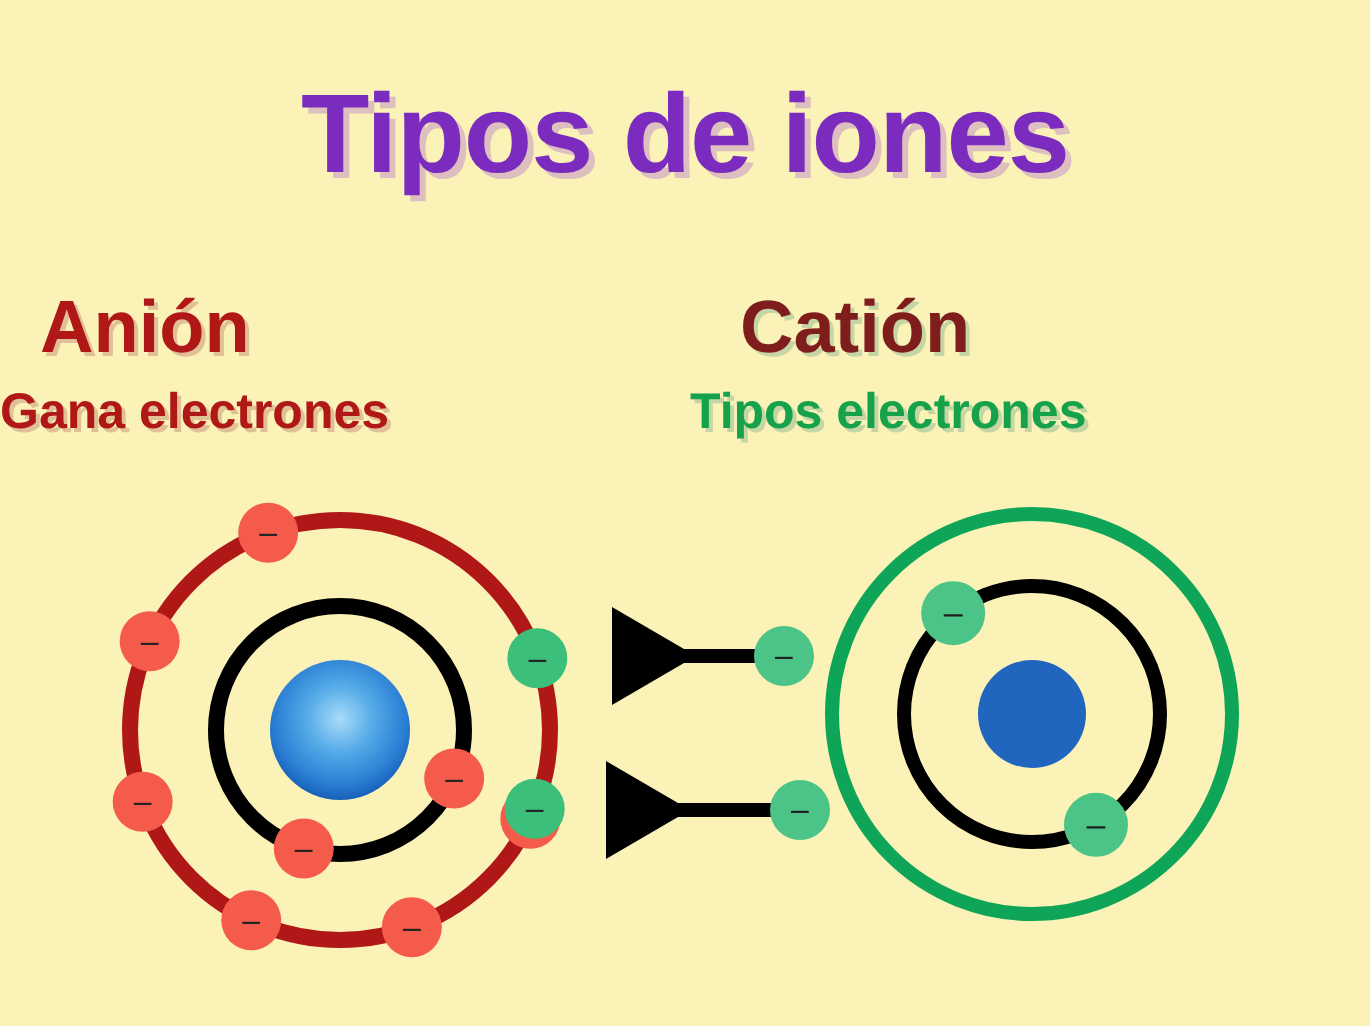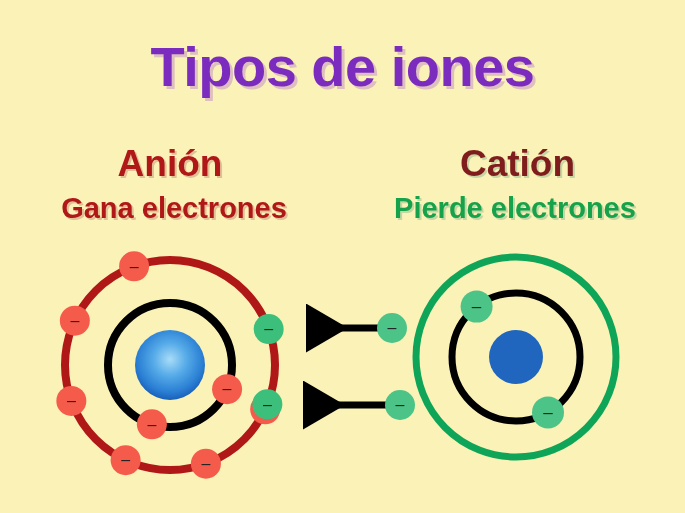--- a/index.html
+++ b/index.html
@@ -31,28 +31,28 @@
     color: #7B2CBF;
     letter-spacing: -0.5px;
     text-shadow: 3px 3px 0px rgba(196, 150, 196, 0.55);
     white-space: nowrap;
   }
   .col-heading {
     position: absolute;
     font-size: 37px;
     font-weight: bold;
     white-space: nowrap;
-    text-align: center;
+    text-align: left;
+    padding-left: 20px;
   }
   .col-sub {
     position: absolute;
-    font-size: 29px;
+    font-size: 25px;
     font-weight: bold;
     white-space: nowrap;
-    text-align: center;
   }
   .anion-heading {
     left: 0px;
     top: 143px;
     width: 340px;
     color: #B01818;
     text-shadow: 2px 2px 0px rgba(190, 130, 110, 0.45);
   }
   .anion-sub {
     left: 0px;
@@ -87,21 +87,21 @@
 <body>
 
 <div id="stage">
 
   <div class="main-title">Tipos de iones</div>
 
   <div class="col-heading anion-heading">Anión</div>
   <div class="col-sub anion-sub">Gana electrones</div>
 
   <div class="col-heading cation-heading">Catión</div>
-  <div class="col-sub cation-sub">Pierde electrones</div>
+  <div class="col-sub cation-sub">Tipos electrones</div>
 
   <svg id="diagram-svg" viewBox="0 0 685 513">
     <defs>
       <radialGradient id="anionNucleusGrad" cx="50%" cy="42%" r="62%">
         <stop offset="0%" stop-color="#A8DCF8"></stop>
         <stop offset="38%" stop-color="#56ABE8"></stop>
         <stop offset="75%" stop-color="#2A7FD4"></stop>
         <stop offset="100%" stop-color="#1255AF"></stop>
       </radialGradient>
       <marker id="arrowHeadLeft" markerWidth="7" markerHeight="7" refX="6" refY="3.5" orient="auto" markerUnits="strokeWidth">

